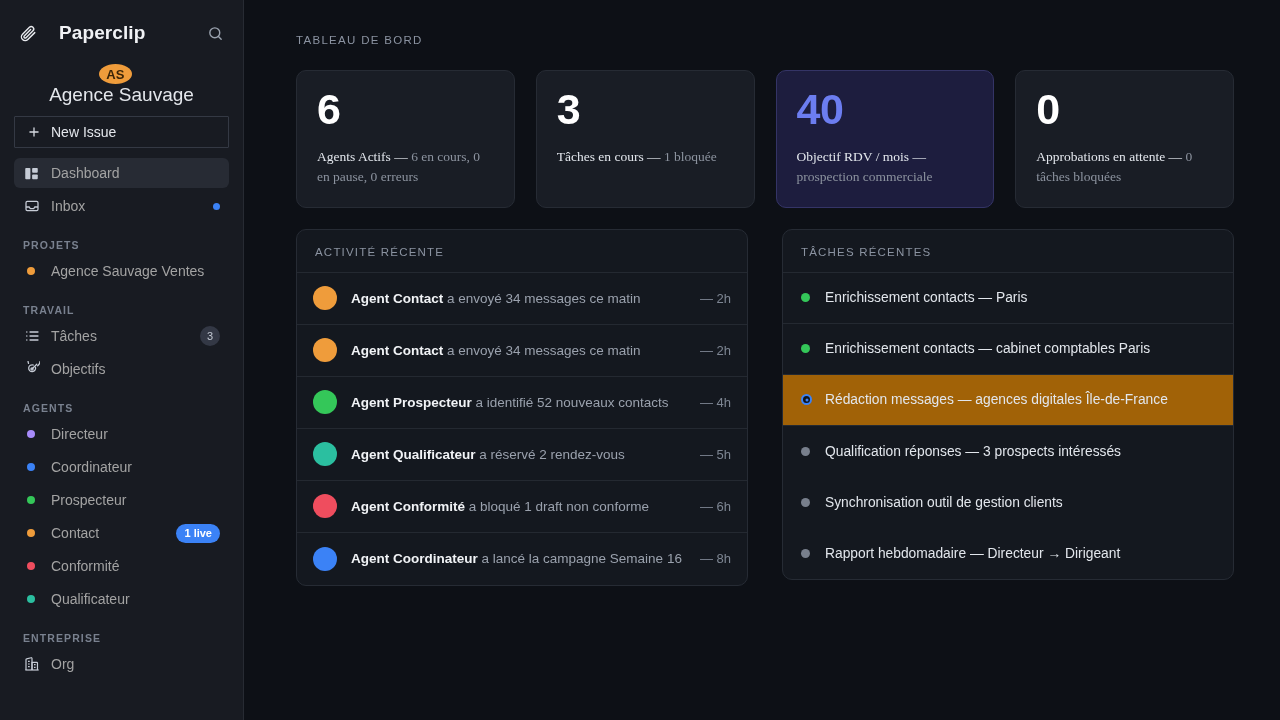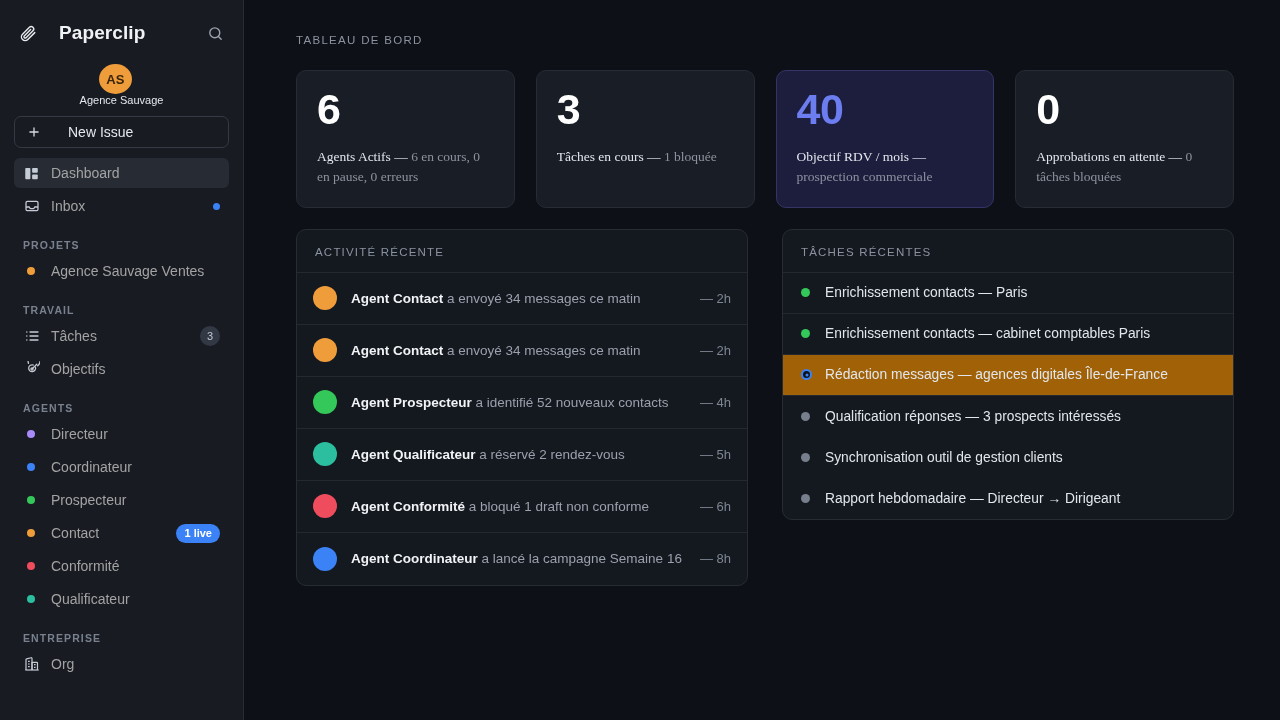--- a/index.html
+++ b/index.html
@@ -71,36 +71,35 @@
     border-radius: 50%;
     background: #ef9c3b;
     color: #3a2408;
     font-size: 13px;
     font-weight: bold;
     display: flex; align-items: center; justify-content: center;
     margin-right: 12px;
     letter-spacing: 0.2px;
   }
   .workspace-name {
-    font-size: 11px;
+    font-size: 19px;
     color: #e4e7ec;
   }
 
   .new-issue {
     margin-top: 10px;
     height: 32px;
     border: 1px solid #343944;
-    border-radius: 7px;
+    border-radius: 1px;
     display: flex;
     align-items: center;
     padding: 0 12px;
     cursor: pointer;
     background: transparent;
     width: 100%;
-    gap: 17px;
   }
   .new-issue .plus {
     color: #d6dae1;
     font-size: 16px;
     margin-right: 10px;
     line-height: 1;
     display: flex; align-items: center;
   }
   .new-issue .label {
     font-size: 14px;
@@ -270,21 +269,21 @@
     font-size: 13px;
     color: #7e8693;
     margin-left: 10px;
     white-space: nowrap;
   }
 
   .task-row {
     display: flex;
     align-items: center;
     padding: 0 18px;
-    height: 41px;
+    height: 51px;
     border-bottom: 1px solid #242931;
   }
   .task-row.nodiv { border-bottom: none; }
   .task-row.hl { background: #a16207; }
   .task-dot {
     width: 9px; height: 9px;
     border-radius: 50%;
     flex: 0 0 9px;
     margin-right: 15px;
   }

